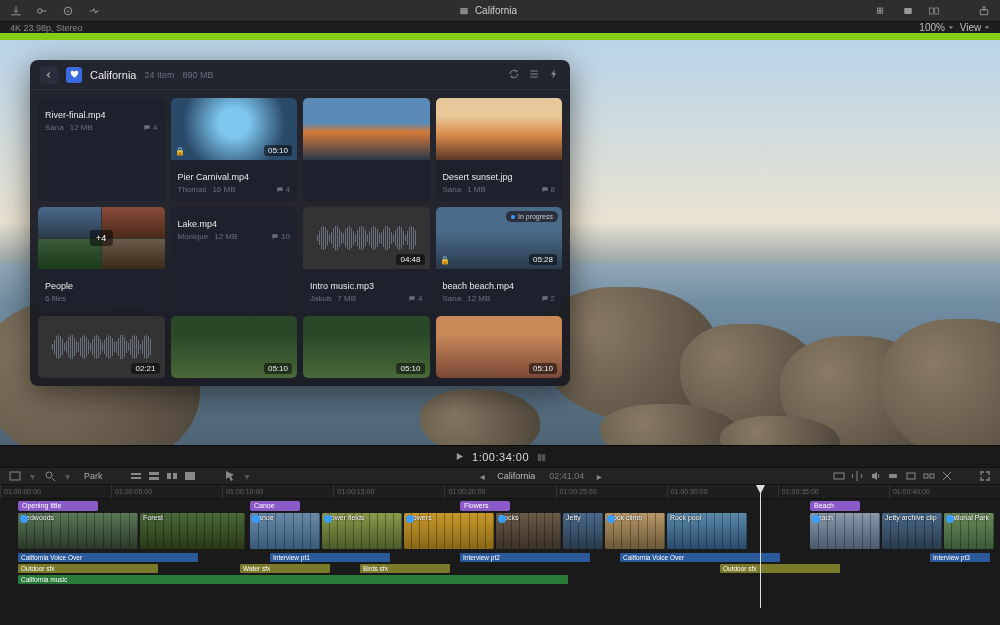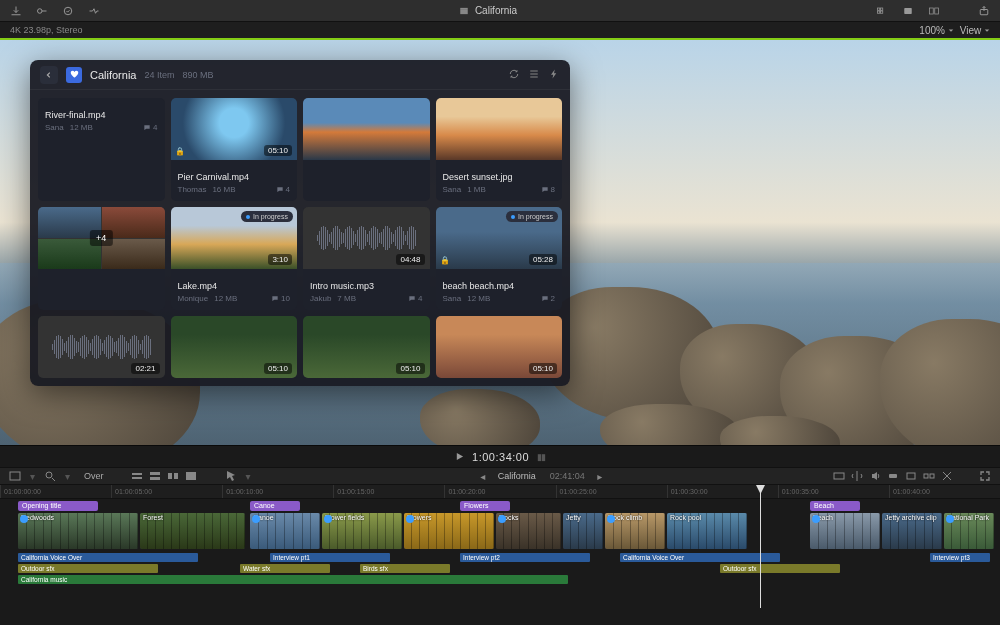--- a/index.html
+++ b/index.html
@@ -7,21 +7,21 @@
 
 
 .topbar { height: 22px; background: #2e2e2e; border-bottom: 1px solid #111; display: flex; align-items: center; padding: 0 8px; }
 .topbar .left, .topbar .right { display: flex; gap: 10px; align-items: center; }
 .topbar .center { flex: 1; display: flex; justify-content: center; align-items: center; gap: 6px; }
 .tbtn { width: 16px; height: 14px; display:flex; align-items:center; justify-content:center; color:#999; cursor:pointer; }
 .tbtn svg { width: 14px; height: 12px; }
 .zoom { color: #bbb; font-size: 10px; margin-right: 6px; }
 .view { color: #bbb; font-size: 10px; }
 
-.subbar { height: 18px; display: flex; align-items: center; padding: 0 10px; background:#1e1e1e; border-bottom:2px solid #84cc16; }
+.subbar { height: 18px; display: flex; align-items: center; padding: 0 10px; background:#1e1e1e; border-bottom:7px solid #84cc16; }
 .subbar .spec { color: #888; font-size: 9px; }
 .subbar .spacer { flex:1; }
 
 
 .viewer { position: relative; height: 405px; background: linear-gradient(180deg, #b9d4e8 0%, #eae3d2 45%, #4a6a82 65%, #2e3a44 100%); overflow: hidden; }
 .rocks { position:absolute; bottom:0; left:0; right:0; height:60%; }
 .rock { position:absolute; background: radial-gradient(circle at 30% 30%, #887a64, #4a4238); border-radius: 40% 50% 45% 55%; }
 .water { position:absolute; bottom:0; left:0; right:0; height:45%; background: linear-gradient(180deg, #8fa9bc 0%, #5b7486 100%); opacity:.7; }
 
 
@@ -272,26 +272,29 @@
         <div class="card">
           <div class="thumb ">
             <div class="multi">
               <div style="background:linear-gradient(#4a6a8a,#2a3a4a)"></div>
               <div style="background:linear-gradient(#8a4a3a,#4a2a1a)"></div>
               <div style="background:linear-gradient(#3a5a3a,#1a3a1a)"></div>
               <div style="background:linear-gradient(#6a5a4a,#3a2a1a)"></div>
               <div class="count">+4</div>
             </div>
           </div>
-        </div>
-        <div class="card">
-          <div class="thumb bg-lake">
-            <span class="badge"><span class="dot"></span>In progress</span>
-            <span class="dur">3:10</span>
-          </div>
+          <div class="cardinfo">
+            <div class="cardname">People</div>
+            <div class="cardmeta">
+              <span>6 files</span>
+              <span></span>
+            </div>
+          </div>
+        </div>
+        <div class="card">
           <div class="cardinfo">
             <div class="cardname">Lake.mp4</div>
             <div class="cardmeta">
               <span>Monique</span>
               <span>12 MB</span>
               <span class="comments"><svg width="8" height="8" viewBox="0 0 12 12" fill="currentColor">
                   <path d="M2 2h8v5H5l-3 2V2z"></path>
                 </svg>10</span>
             </div>
           </div>
@@ -471,21 +474,21 @@
       </svg>
     </span>
   <span style="color:#555">▾</span>
   <span class="small">
       <svg viewBox="0 0 14 14" fill="none" stroke="currentColor">
         <circle cx="6" cy="6" r="3"></circle>
         <path d="M9 9l3 3"></path>
       </svg>
     </span>
   <span style="color:#555">▾</span>
-  <span class="idx">Over</span>
+  <span class="idx">Park</span>
   <span style="width:10px"></span>
   <div class="seg">
     <span class="small">
         <svg viewBox="0 0 14 14" fill="currentColor">
           <rect x="2" y="4" width="10" height="2"></rect>
           <rect x="2" y="8" width="10" height="2"></rect>
         </svg>
       </span>
     <span class="small">
         <svg viewBox="0 0 14 14" fill="currentColor">

